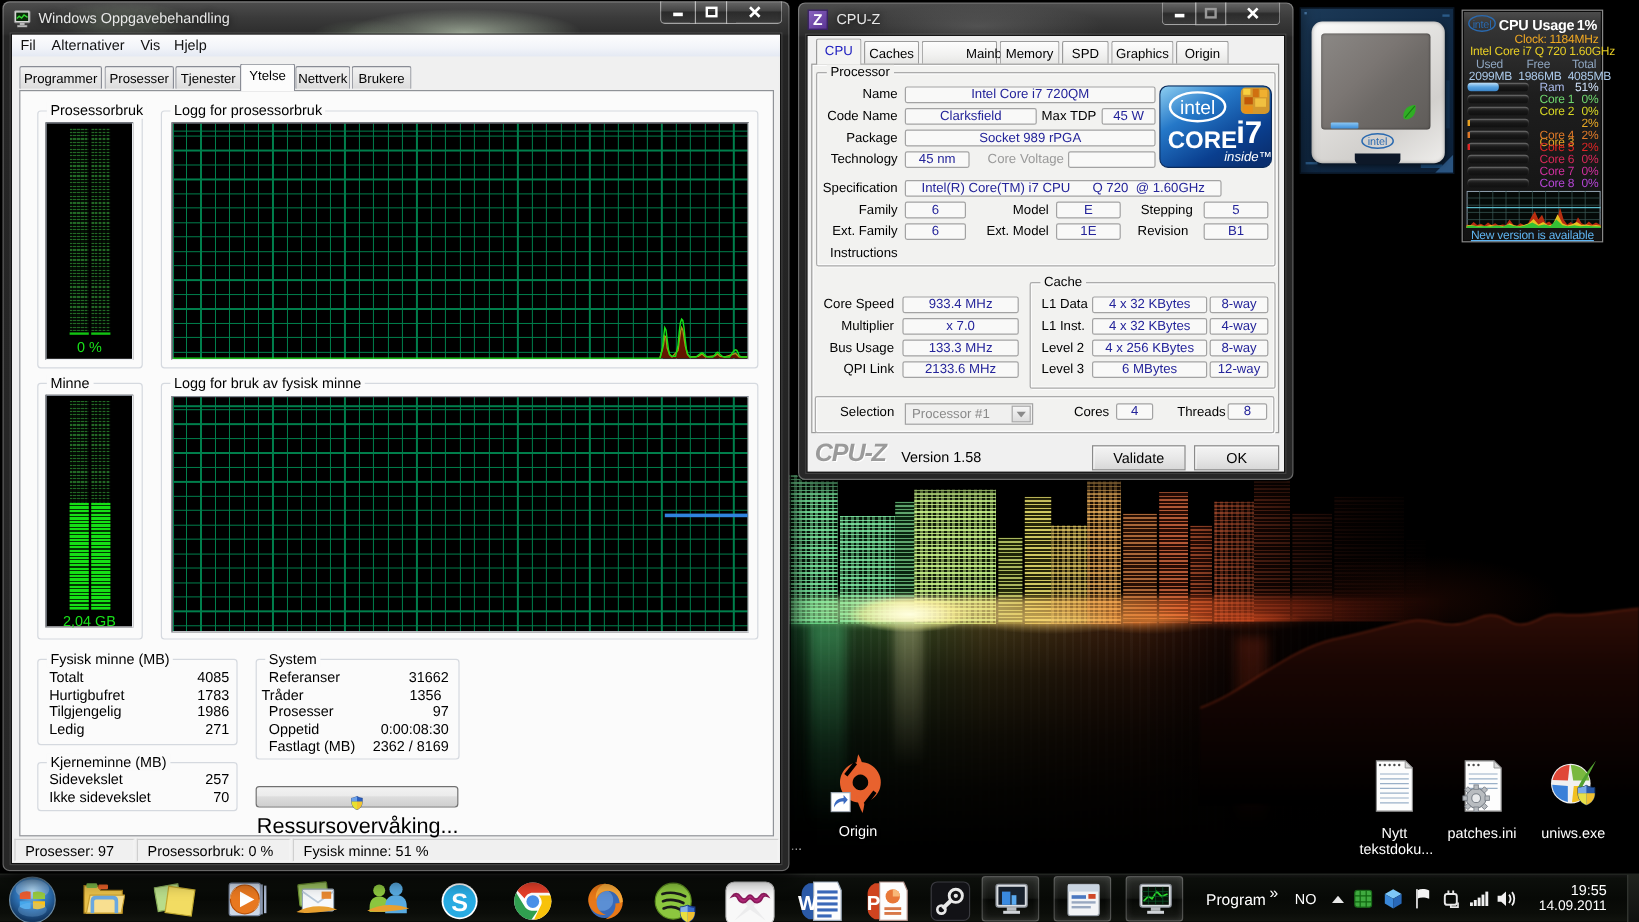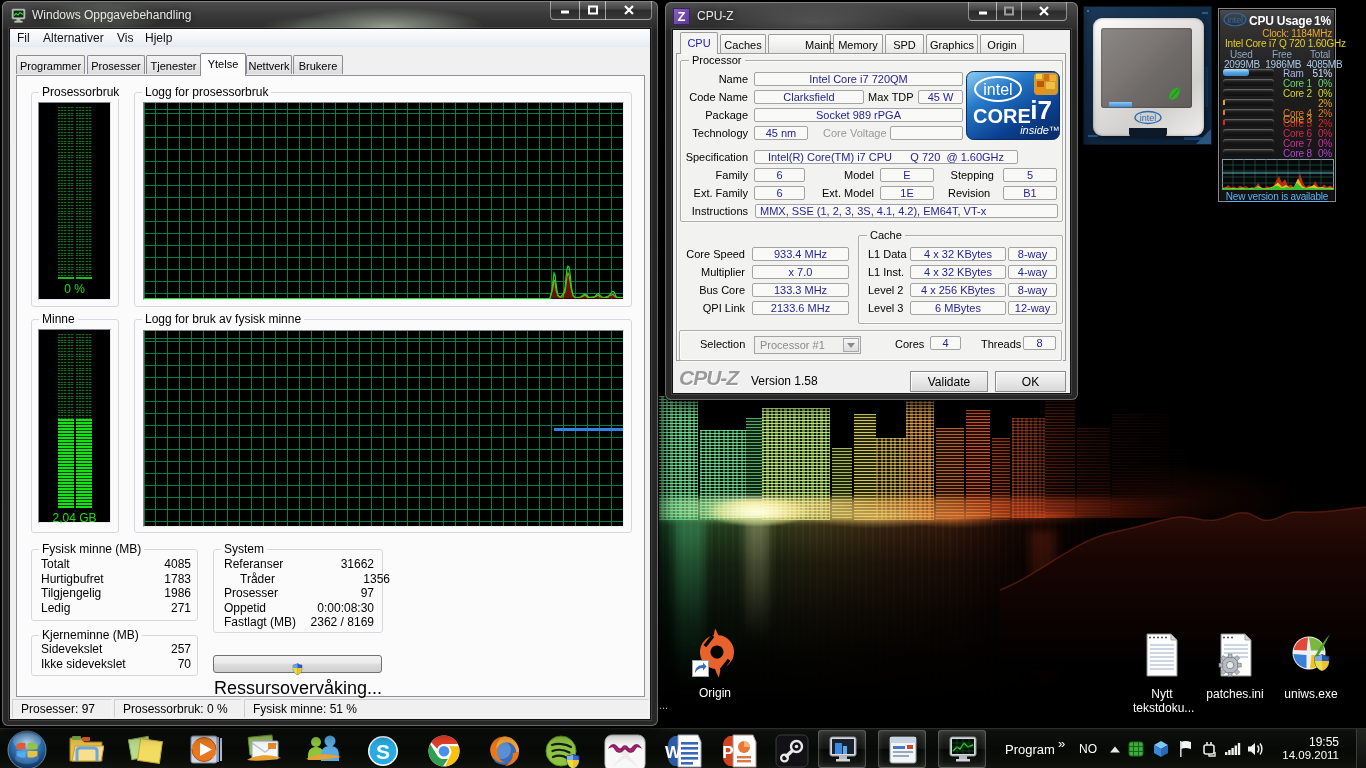--- a/index.html
+++ b/index.html
@@ -659,21 +659,21 @@
 
       <div class="grp" style="left:14px;top:559px;width:167px;height:41px;">
         <div class="lbl">Kjerneminne (MB)</div>
         <div class="inforow" style="left:9px;top:6px;width:150px;">Sidevekslet<b>257</b></div>
         <div class="inforow" style="left:9px;top:21px;width:150px;">Ikke sidevekslet<b>70</b></div>
       </div>
 
       <div class="grp" style="left:196px;top:473px;width:170px;height:84px;">
         <div class="lbl">System</div>
         <div class="inforow" style="left:10px;top:7px;width:150px;">Referanser<b>31662</b></div>
-        <div class="inforow" style="left:26px;top:22px;width:150px;">Tråder<b>1356</b></div>
+        <div class="inforow" style="left:4px;top:22px;width:150px;">Tråder<b>1356</b></div>
         <div class="inforow" style="left:10px;top:36px;width:150px;">Prosesser<b>97</b></div>
         <div class="inforow" style="left:10px;top:51px;width:150px;">Oppetid<b>0:00:08:30</b></div>
         <div class="inforow" style="left:10px;top:65px;width:150px;">Fastlagt (MB)<b>2362 / 8169</b></div>
       </div>
 
       <div style="position:absolute;left:196px;top:579px;width:169px;height:18px;border:1px solid #707070;border-radius:3px;
         background:linear-gradient(180deg,#f2f2f2,#ebebeb 45%,#dddddd 50%,#cfcfcf);text-align:center;font-size:18px;padding-top:1px;">
         <svg width="11" height="12" viewBox="0 0 11 12" style="vertical-align:-2px;">
             <path d="M5.5,0.5 C4,1.5 2.5,2 1,2 L1,5 C1,8.5 3,11 5.5,11.8 C8,11 10,8.5 10,5 L10,2 C8.5,2 7,1.5 5.5,0.5 Z" fill="#2b5fc0" stroke="#1a3a80" stroke-width="0.4"></path>
             <path d="M5.5,0.5 C4,1.5 2.5,2 1,2 L1,5 L5.5,5 L5.5,0.5 Z" fill="#6aa0e8"></path>
@@ -766,21 +766,20 @@
     <div class="vbox" style="left:207px;top:138px;width:54px;">E</div>
     <div class="zlab" style="left:275px;top:139px;width:46px;">Stepping</div>
     <div class="vbox" style="left:330px;top:138px;width:54px;">5</div>
     <div class="zlab" style="left:7px;top:157px;width:68px;">Ext. Family</div>
     <div class="vbox" style="left:81px;top:156px;width:51px;">6</div>
     <div class="zlab" style="left:148px;top:157px;width:53px;">Ext. Model</div>
     <div class="vbox" style="left:207px;top:156px;width:54px;">1E</div>
     <div class="zlab" style="left:275px;top:157px;width:42px;">Revision</div>
     <div class="vbox" style="left:330px;top:156px;width:54px;">B1</div>
     <div class="zlab" style="left:7px;top:175px;width:68px;">Instructions</div>
-    <div class="vbox" style="left:82px;top:174px;width:303px;text-align:left;padding-left:4px;">MMX, SSE (1, 2, 3, 3S, 4.1, 4.2), EM64T, VT-x</div>
 
     <svg style="position:absolute;left:293px;top:41px;" width="94" height="69" viewBox="0 0 94 69">
       <defs>
         <linearGradient id="ilg" x1="0" y1="0" x2="0.8" y2="1">
           <stop offset="0" stop-color="#8fd0f2"></stop>
             <stop offset="0.35" stop-color="#2578c8"></stop>
             <stop offset="0.75" stop-color="#0a3f8f"></stop>
             <stop offset="1" stop-color="#0a2f70"></stop>
         </linearGradient>
       </defs>
@@ -798,21 +797,21 @@
       <text x="32" y="24" font-size="16" fill="#fff" text-anchor="middle" font-family="Liberation Sans">intel</text>
       <text x="36" y="52" font-size="20" fill="#fff" text-anchor="middle" font-family="Liberation Sans" font-weight="bold">CORE</text>
       <text x="75" y="48" font-size="26" fill="#fff" text-anchor="middle" font-family="Liberation Sans" font-weight="bold">i7</text>
       <text x="74" y="63" font-size="11" fill="#fff" text-anchor="middle" font-family="Liberation Sans" font-style="italic">inside™</text>
     </svg>
 
     <div class="zlab" style="left:6px;top:218px;width:66px;">Core Speed</div>
     <div class="vbox" style="left:79px;top:217px;width:97px;">933.4 MHz</div>
     <div class="zlab" style="left:6px;top:236px;width:66px;">Multiplier</div>
     <div class="vbox" style="left:79px;top:235px;width:97px;">x 7.0</div>
-    <div class="zlab" style="left:6px;top:254px;width:66px;">Bus Core</div>
+    <div class="zlab" style="left:6px;top:254px;width:66px;">Bus Usage</div>
     <div class="vbox" style="left:79px;top:253px;width:97px;">133.3 MHz</div>
     <div class="zlab" style="left:6px;top:272px;width:66px;">QPI Link</div>
     <div class="vbox" style="left:79px;top:271px;width:97px;">2133.6 MHz</div>
 
     <div class="zgrp" style="left:185px;top:205px;width:205px;height:89px;">
         <div class="lbl">Cache</div>
       </div>
     <div class="zlab2" style="left:195px;top:218px;">L1 Data</div>
     <div class="vbox" style="left:237px;top:217px;width:96px;">4 x 32 KBytes</div>
     <div class="vbox" style="left:335px;top:217px;width:49px;">8-way</div>

